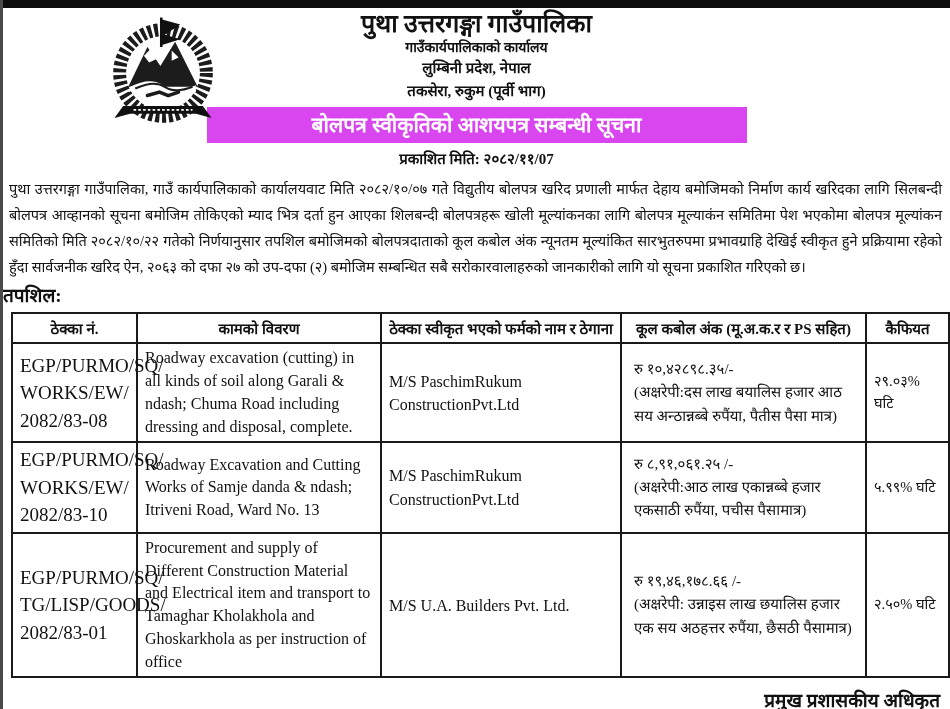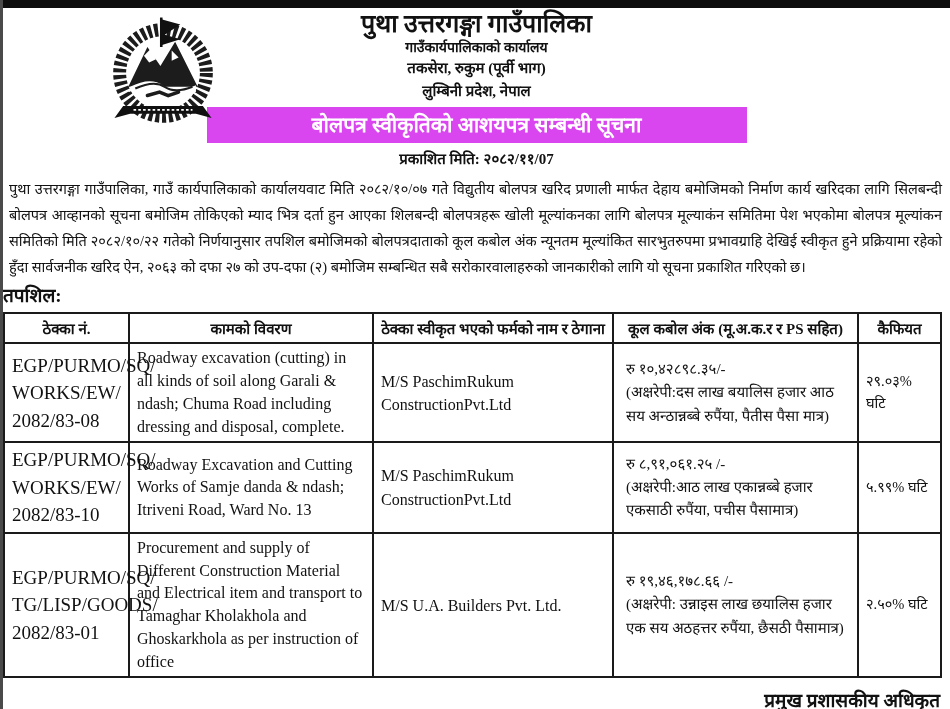--- a/index.html
+++ b/index.html
@@ -38,20 +38,21 @@
     margin: 8px 8px 0 6px;
     font-size: 14.5px;
     line-height: 26px;
     text-align: justify;
   }
   .details-heading { text-align: left; font-size: 19px; font-weight: bold; margin: 2px 0 4px 0; }
 
   
   table.notice-table {
     border-collapse: collapse;
+    margin-left: 8px;
     width: 937px;
     table-layout: fixed;
   }
   .notice-table th, .notice-table td {
     border: 2px solid #1a1a1a;
     vertical-align: middle;
     padding: 3px 7px;
   }
   .notice-table th {
     font-size: 15px; font-weight: bold; text-align: center; padding: 4px 4px;
@@ -99,22 +100,22 @@
     <path d="M28,84 Q50,74 62,82 T94,82" fill="none" stroke="#1c1c1c" stroke-width="2.5"></path>
 
     <path d="M42,92 L56,88 L66,92 L78,88" fill="none" stroke="#1c1c1c" stroke-width="4" stroke-linecap="round"></path>
 
     <polygon points="14,104 106,104 116,118 98,113 22,113 4,118" fill="#101010"></polygon>
     <line x1="26" y1="108.5" x2="94" y2="108.5" stroke="#ffffff" stroke-width="2" stroke-dasharray="3 2.5"></line>
   </svg>
   <div class="head-lines">
     <div class="muni-name">पुथा उत्तरगङ्गा गाउँपालिका</div>
     <div class="office-name">गाउँकार्यपालिकाको कार्यालय</div>
+    <div class="addr-line">लुम्बिनी प्रदेश, नेपाल</div>
     <div class="addr-line">तकसेरा, रुकुम (पूर्वी भाग)</div>
-    <div class="addr-line">लुम्बिनी प्रदेश, नेपाल</div>
   </div>
 </div>
 
 <div class="banner">बोलपत्र स्वीकृतिको आशयपत्र सम्बन्धी सूचना</div>
 
 <div class="pub-date">प्रकाशित मिति: २०८२/११/07</div>
 
 <div class="body-par">पुथा उत्तरगङ्गा गाउँपालिका, गाउँ कार्यपालिकाको कार्यालयवाट मिति २०८२/१०/०७ गते विद्युतीय बोलपत्र खरिद प्रणाली मार्फत देहाय बमोजिमको निर्माण कार्य खरिदका लागि सिलबन्दी बोलपत्र आव्हानको सूचना बमोजिम तोकिएको म्याद भित्र दर्ता हुन आएका शिलबन्दी बोलपत्रहरू खोली मूल्यांकनका लागि बोलपत्र मूल्याकंन समितिमा पेश भएकोमा बोलपत्र मूल्यांकन समितिको मिति २०८२/१०/२२ गतेको निर्णयानुसार तपशिल बमोजिमको बोलपत्रदाताको कूल कबोल अंक न्यूनतम मूल्यांकित सारभुतरुपमा प्रभावग्राहि देखिई स्वीकृत हुने प्रक्रियामा रहेको हुँदा सार्वजनीक खरिद ऐन, २०६३ को दफा २७ को उप-दफा (२) बमोजिम सम्बन्धित सबै सरोकारवालाहरुको जानकारीको लागि यो सूचना प्रकाशित गरिएको छ।</div>
 
 <div class="details-heading">तपशिल:</div>

